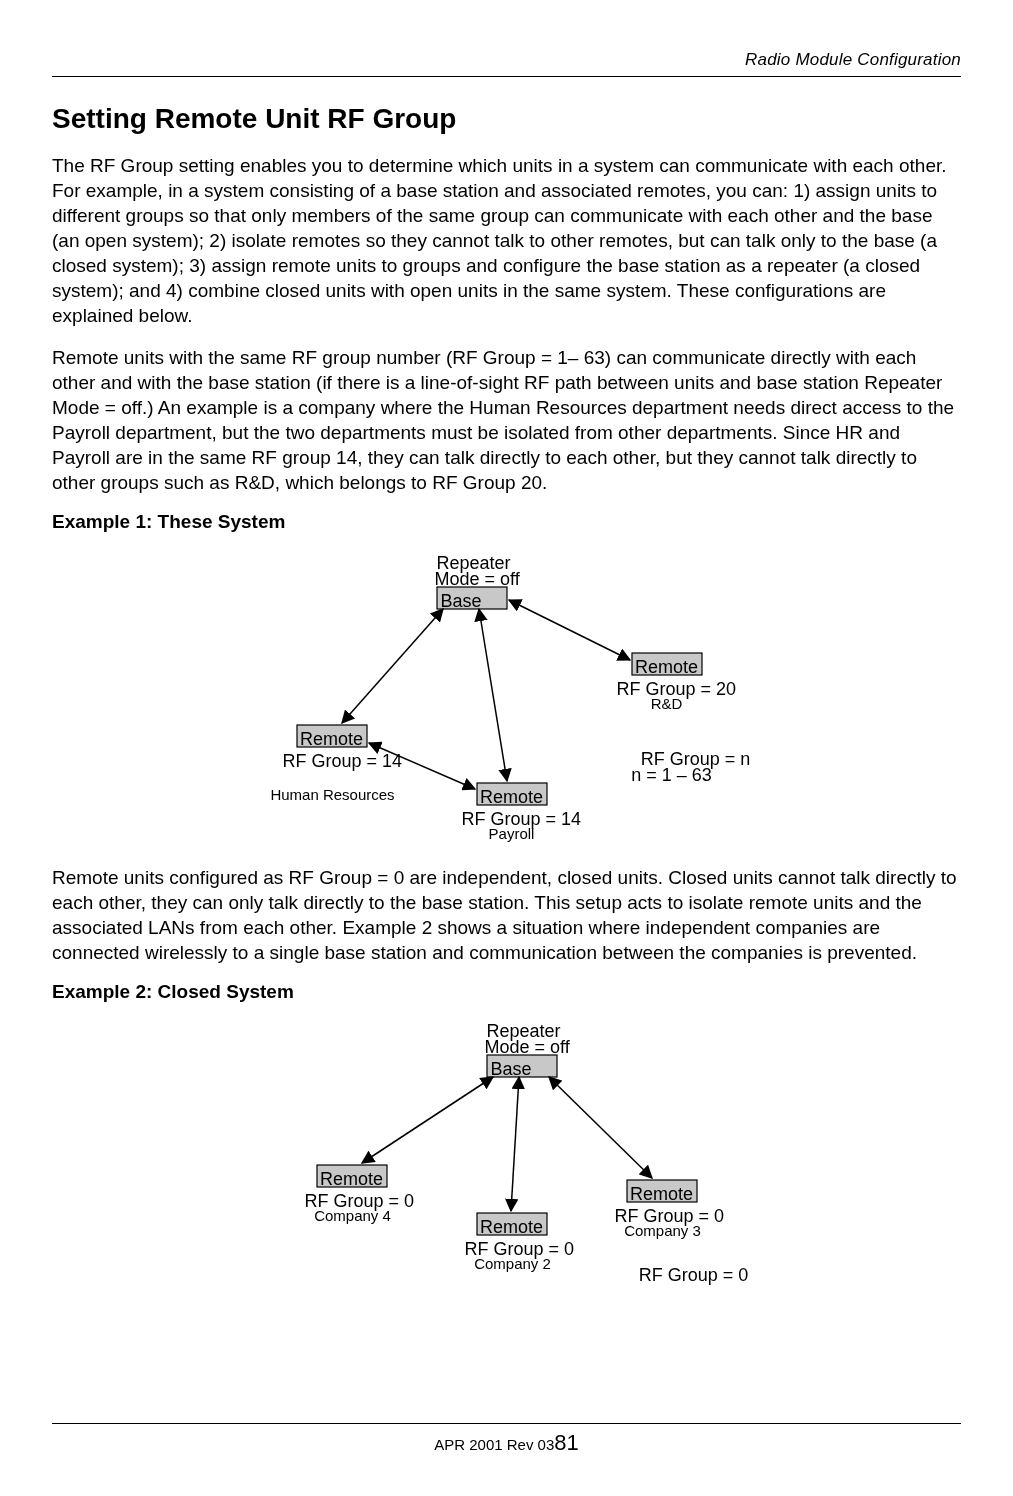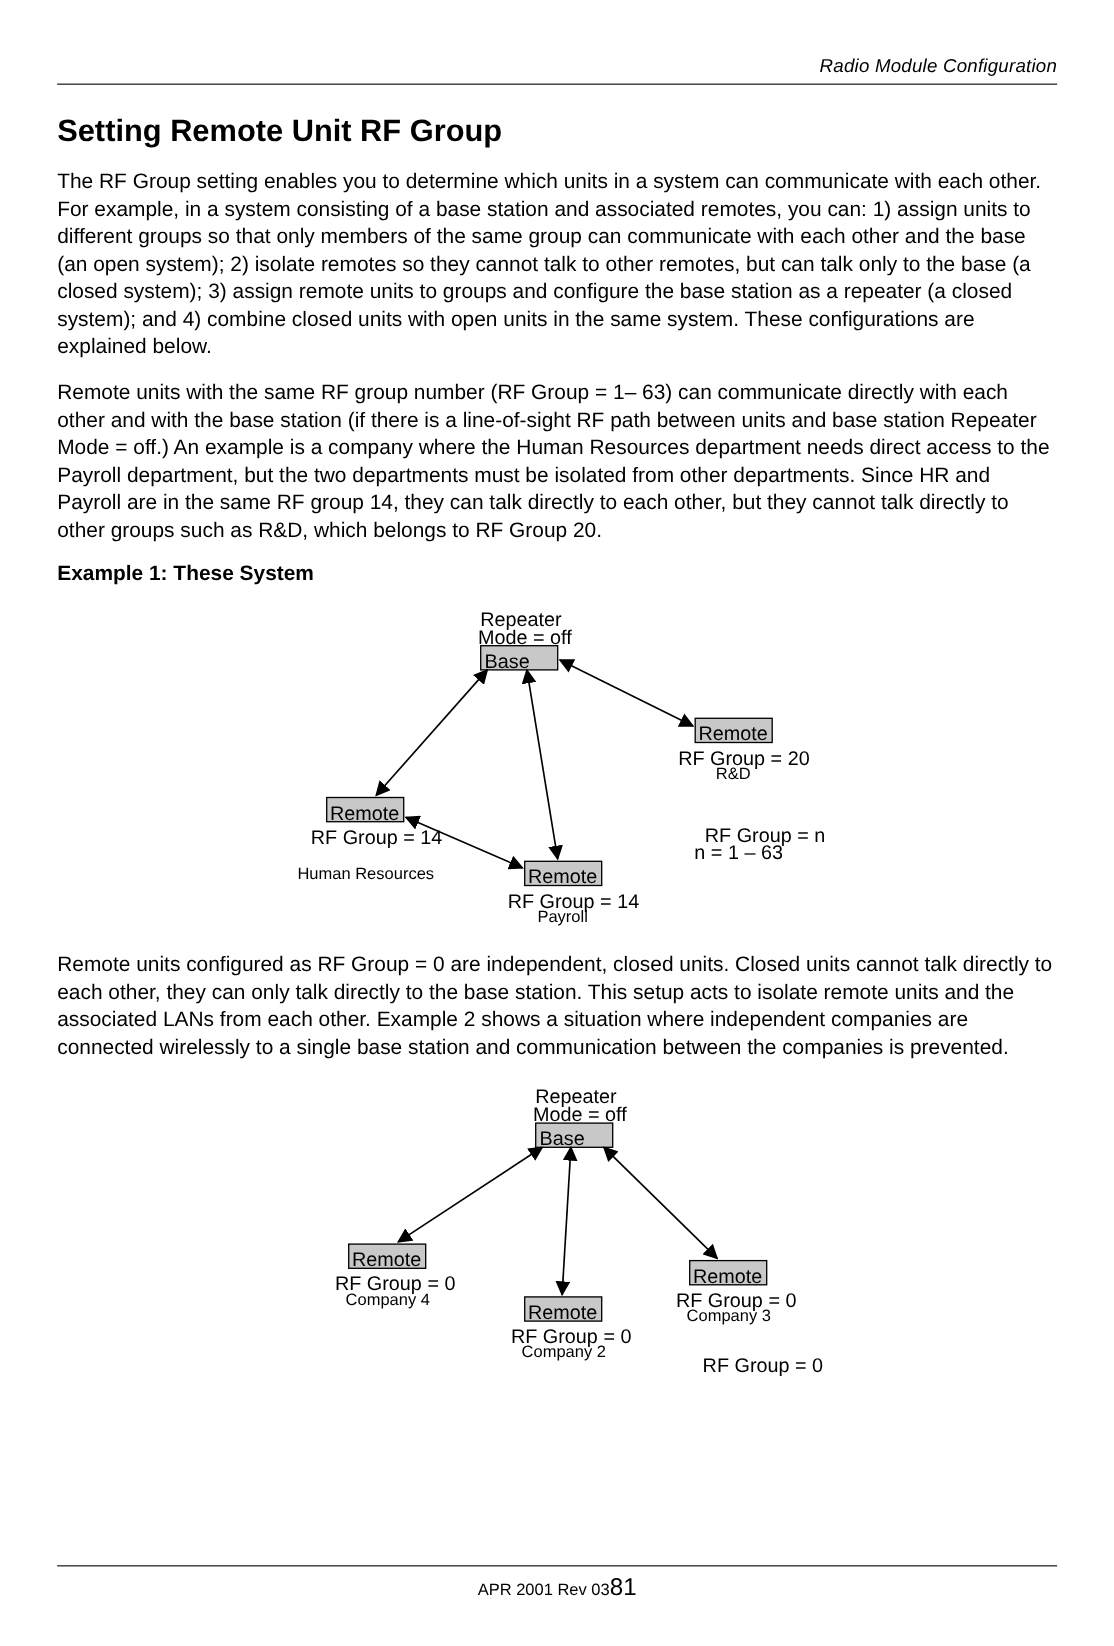--- a/index.html
+++ b/index.html
@@ -133,20 +133,21 @@
     <div class="lbl" style="left:445px; top:112px; width:70px;">Remote</div>
     <div class="lbl" style="left:430px; top:134px; width:100px;">RF Group = 20</div>
     <div class="lbl name" style="left:448px; top:150px; width:64px;">R&amp;D</div>
 
     <div class="lbl" style="left:454px; top:204px; width:110px;">RF Group = n</div>
     <div class="lbl" style="left:440px; top:220px; width:90px;">n = 1 – 63</div>
   </div>
 
   <p class="body">Remote units configured as RF Group = 0 are independent, closed units. Closed units cannot talk directly to each other, they can only talk directly to the base station. This setup acts to isolate remote units and the associated LANs from each other. Example 2 shows a situation where independent companies are connected wirelessly to a single base station and communication between the companies is prevented.</p>
 
+  <h2 class="example">Example 2: Closed System</h2>
 
   <div class="diagram" style="height:280px;">
     <svg width="640" height="280">
       <defs>
         <marker id="ah2" viewBox="0 0 10 10" refX="9" refY="5" markerWidth="9" markerHeight="9" orient="auto-start-reverse">
           <path d="M 0 0 L 10 5 L 0 10 z" fill="#000"></path>
         </marker>
       </defs>
 
       <rect x="300" y="40" width="70" height="22" fill="#c8c8c8" stroke="#000" stroke-width="1.2"></rect>

